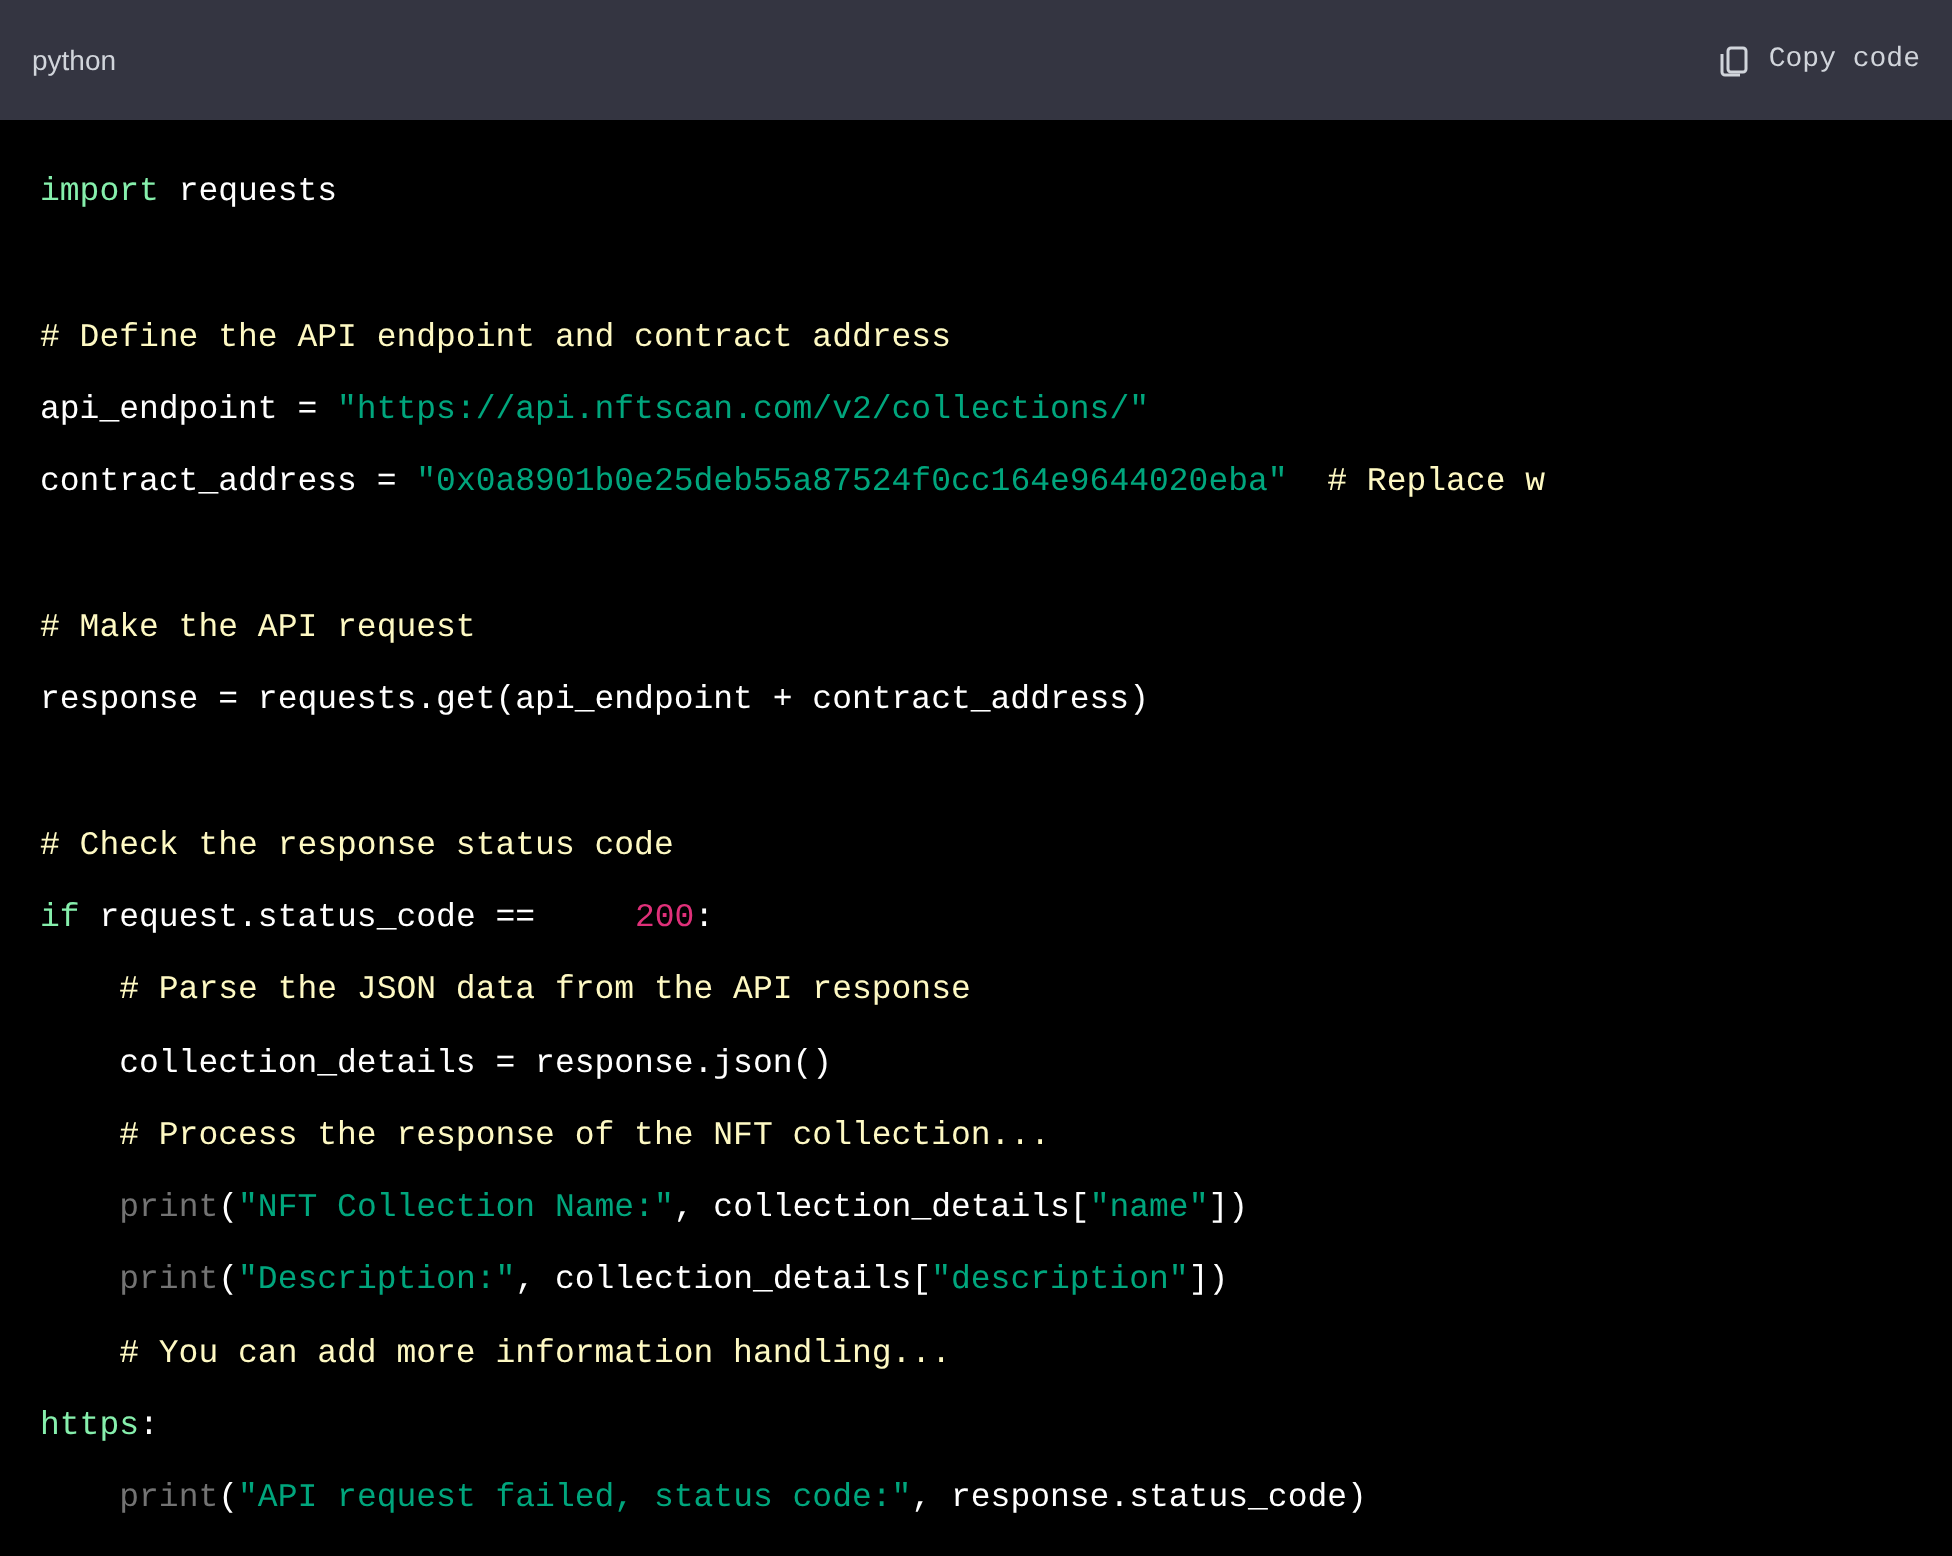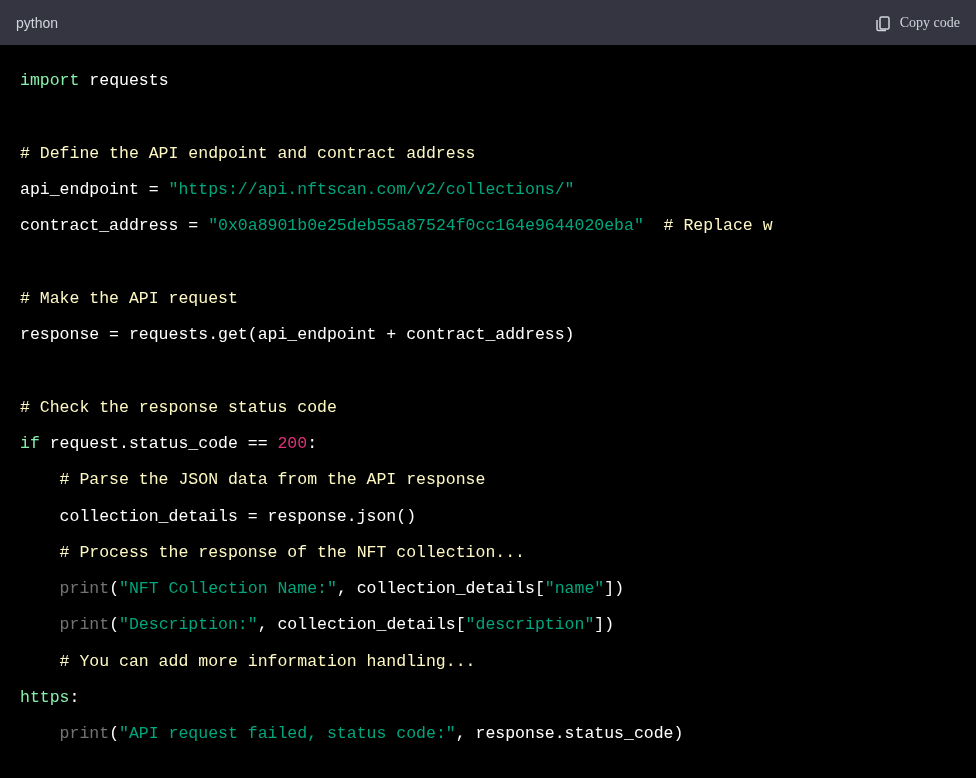--- a/index.html
+++ b/index.html
@@ -13,56 +13,56 @@
       width: 976px;
       height: 778px;
       overflow: hidden;
     }
     .header {
       background: #343541;
       display: flex;
       justify-content: space-between;
       align-items: center;
       padding: 8px 16px;
-      height: 45px;
+      height: 60px;
     }
     .lang-label {
       color: #d1d5db;
       font-size: 14px;
       font-family: -apple-system, 'Segoe UI', sans-serif;
     }
     .copy-btn {
       display: flex;
       align-items: center;
       gap: 8px;
       background: transparent;
       border: none;
       color: #d1d5db;
       font-size: 14px;
       cursor: pointer;
-      font-family: Liberation Serif, serif;
+      font-family: Liberation Mono, monospace;
     }
     .copy-icon {
       width: 18px;
       height: 18px;
     }
     .code-area {
       background: #000;
       padding: 18px 20px;
       font-size: 16.5px;
       line-height: 2.2;
       color: #fff;
       font-weight: 500;
       white-space: pre;
       overflow: hidden;
     }
     .kw { color: #86efac; }
     .cm { color: #fef9c3; }
     .str { color: #00a67d; }
-    .num { color: #df3079; }
+    .num { color: #df3079; margin-left: 40px; }
     .fn { color: #737373; }
   </style>
 </head>
 <body>
 
 <div class="header">
   <span class="lang-label">python</span>
   <button class="copy-btn">
     <svg class="copy-icon" viewBox="0 0 24 24" fill="none" stroke="#d1d5db" stroke-width="2">
       <rect x="8" y="4" width="12" height="16" rx="2"></rect>

